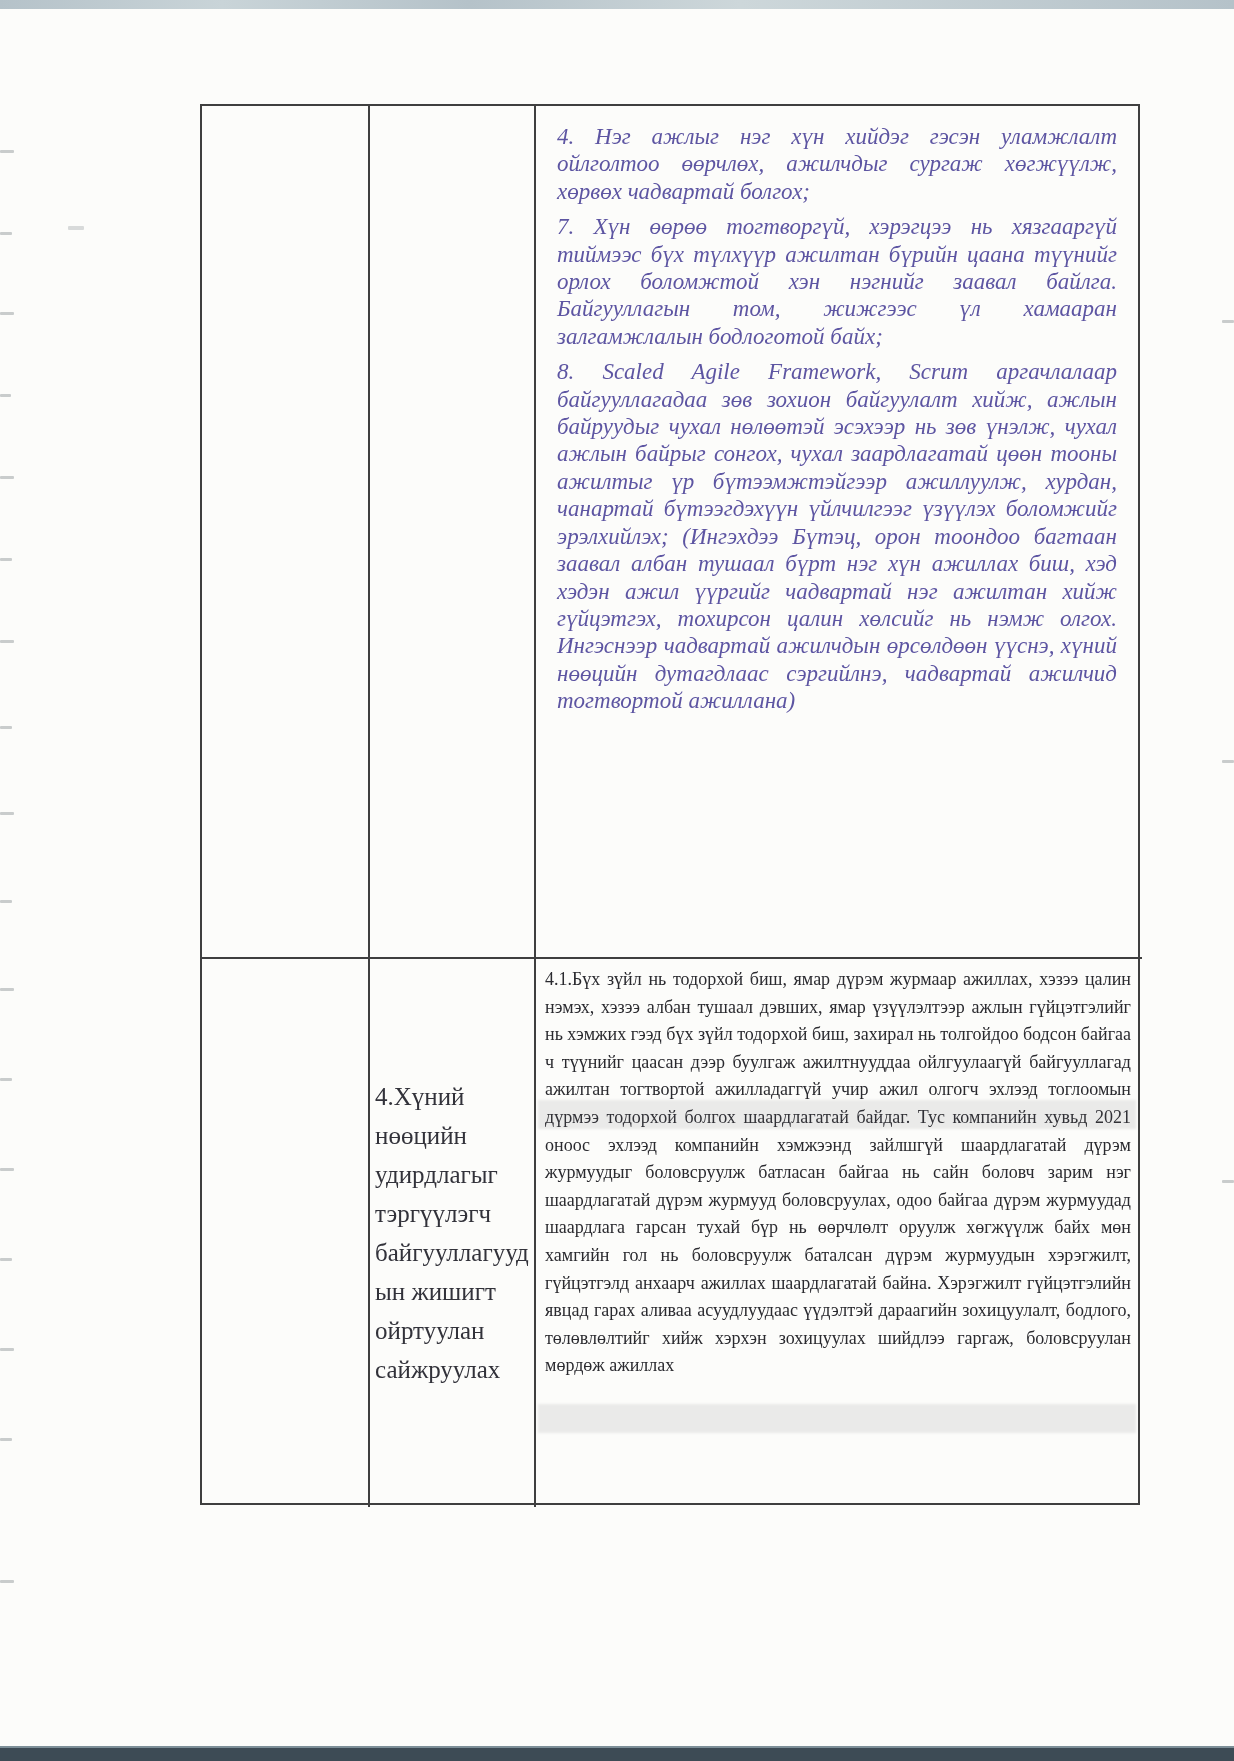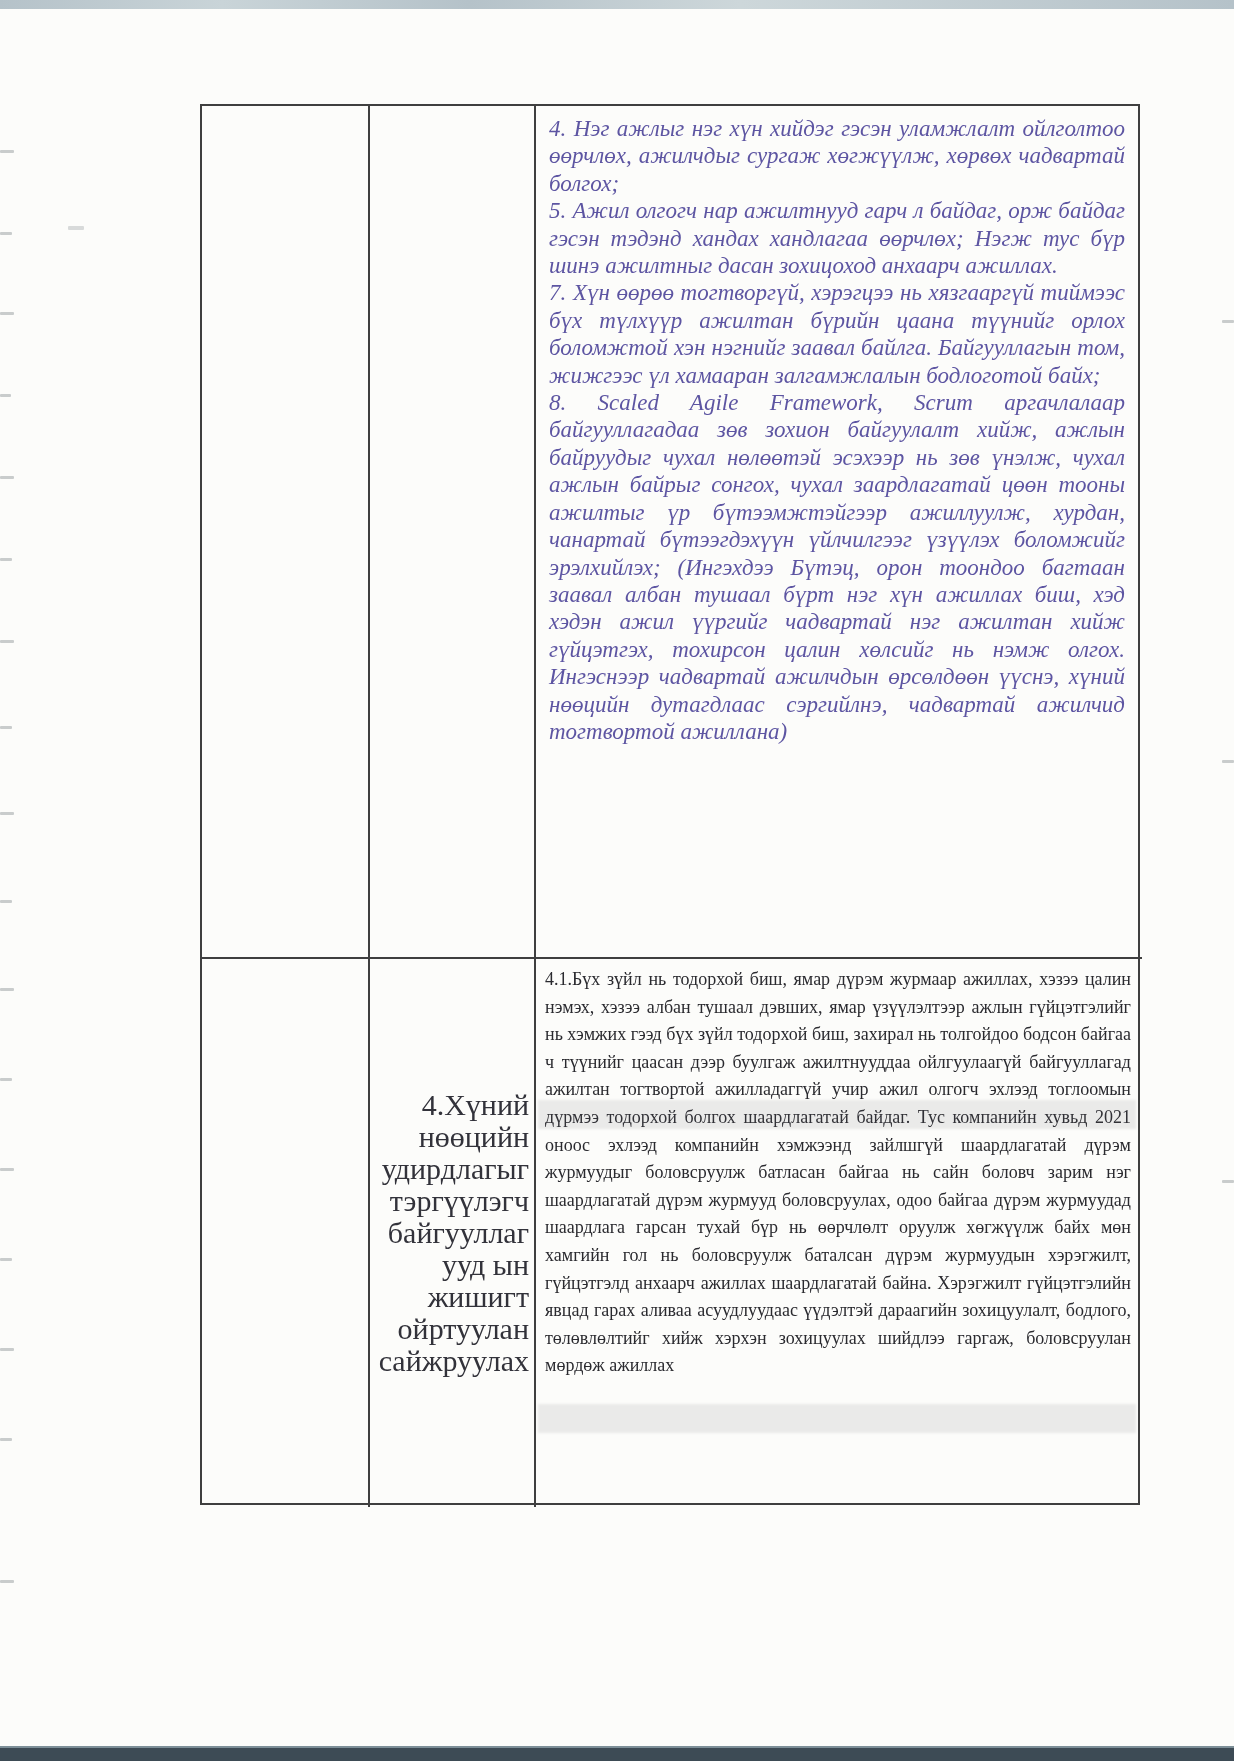--- a/index.html
+++ b/index.html
@@ -31,29 +31,29 @@
   .cell { box-sizing:border-box; min-width:0; }
   .bR { border-right:2px solid var(--table-border,#3f3f3f); }
   .bB { border-bottom:2px solid var(--table-border,#3f3f3f); }
 
   .strategy-cell {
     padding:9px 17px 0 13px;
     color:var(--italic-text,#5d55a2);
     font-style:italic;
     font-size:23px; line-height:27.4px;
   }
-  .strategy-cell p { margin:0; text-align:justify;font-family:Liberation Serif, serif; }
+  .strategy-cell p { margin:8px; text-align:justify;font-family:Liberation Serif, serif; }
 
   .label-cell {
     display:flex; align-items:center; justify-content:center;
     padding:0 5px;
   }
   .label-cell .label {
     color:var(--label-text,#32323a);
-    font-size:30px; line-height:32px; text-align:right;
+    font-size:25px; line-height:39px; text-align:left;
     overflow-wrap:break-word; width:100%;
   }
 
   .body-cell {
     padding:7px 11px 0 9px;
     color:var(--body-text,#2a2a2f);
     font-size:18px; line-height:27.6px;
   }
   .body-cell p { margin:0; text-align:justify; }
 </style>
@@ -86,21 +86,20 @@
   <div class="noise" style="left:1222px;top:320px;width:12px;height:3px;"></div>
   <div class="noise" style="left:1222px;top:760px;width:12px;height:3px;"></div>
   <div class="noise" style="left:1222px;top:1180px;width:12px;height:3px;"></div>
 
   <div class="doc-table">
 
     <div class="cell bR bB"></div>
     <div class="cell bR bB"></div>
     <div class="cell bB strategy-cell">
       <p>4. Нэг ажлыг нэг хүн хийдэг гэсэн уламжлалт ойлголтоо өөрчлөх, ажилчдыг сургаж хөгжүүлж, хөрвөх чадвартай болгох;</p>
-      <p>5. Ажил олгогч нар ажилтнууд гарч л байдаг, орж байдаг гэсэн тэдэнд хандах хандлагаа өөрчлөх; Нэгж тус бүр шинэ ажилтныг дасан зохицоход анхаарч ажиллах.</p>
       <p>7. Хүн өөрөө тогтворгүй, хэрэгцээ нь хязгааргүй тиймээс бүх түлхүүр ажилтан бүрийн цаана түүнийг орлох боломжтой хэн нэгнийг заавал байлга. Байгууллагын том, жижгээс үл хамааран залгамжлалын бодлоготой байх;</p>
       <p>8. Scaled Agile Framework, Scrum аргачлалаар байгууллагадаа зөв зохион байгуулалт хийж, ажлын байруудыг чухал нөлөөтэй эсэхээр нь зөв үнэлж, чухал ажлын байрыг сонгох, чухал заардлагатай цөөн тооны ажилтыг үр бүтээмжтэйгээр ажиллуулж, хурдан, чанартай бүтээгдэхүүн үйлчилгээг үзүүлэх боломжийг эрэлхийлэх; (Ингэхдээ Бүтэц, орон тоондоо багтаан заавал албан тушаал бүрт нэг хүн ажиллах биш, хэд хэдэн ажил үүргийг чадвартай нэг ажилтан хийж гүйцэтгэх, тохирсон цалин хөлсийг нь нэмж олгох. Ингэснээр чадвартай ажилчдын өрсөлдөөн үүснэ, хүний нөөцийн дутагдлаас сэргийлнэ, чадвартай ажилчид тогтвортой ажиллана)</p>
     </div>
 
     <div class="cell bR"></div>
     <div class="cell bR label-cell">
       <div class="label">4.Хүний нөөцийн удирдлагыг тэргүүлэгч байгууллагууд ын жишигт ойртуулан сайжруулах</div>
     </div>
     <div class="cell body-cell">
       <p>4.1.Бүх зүйл нь тодорхой биш, ямар дүрэм журмаар ажиллах, хэзээ цалин нэмэх, хэзээ албан тушаал дэвших, ямар үзүүлэлтээр ажлын гүйцэтгэлийг нь хэмжих гээд бүх зүйл тодорхой биш, захирал нь толгойдоо бодсон байгаа ч түүнийг цаасан дээр буулгаж ажилтнууддаа ойлгуулаагүй байгууллагад ажилтан тогтвортой ажилладаггүй учир ажил олгогч эхлээд тоглоомын дүрмээ тодорхой болгох шаардлагатай байдаг. Тус компанийн хувьд 2021 оноос эхлээд компанийн хэмжээнд зайлшгүй шаардлагатай дүрэм журмуудыг боловсруулж батласан байгаа нь сайн боловч зарим нэг шаардлагатай дүрэм журмууд боловсруулах, одоо байгаа дүрэм журмуудад шаардлага гарсан тухай бүр нь өөрчлөлт оруулж хөгжүүлж байх мөн хамгийн гол нь боловсруулж баталсан дүрэм журмуудын хэрэгжилт, гүйцэтгэлд анхаарч ажиллах шаардлагатай байна. Хэрэгжилт гүйцэтгэлийн явцад гарах аливаа асуудлуудаас үүдэлтэй дараагийн зохицуулалт, бодлого, төлөвлөлтийг хийж хэрхэн зохицуулах шийдлээ гаргаж, боловсруулан мөрдөж ажиллах</p>

